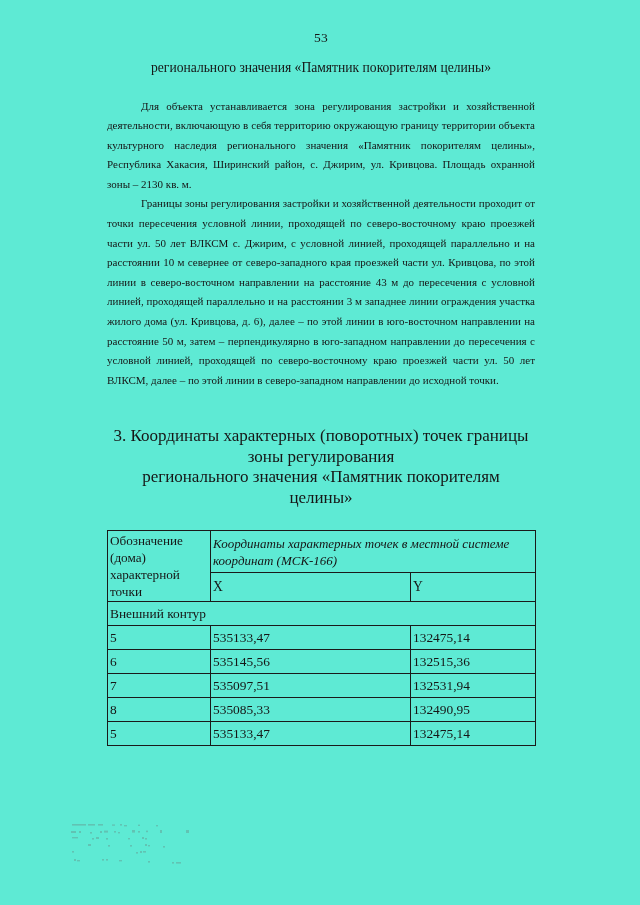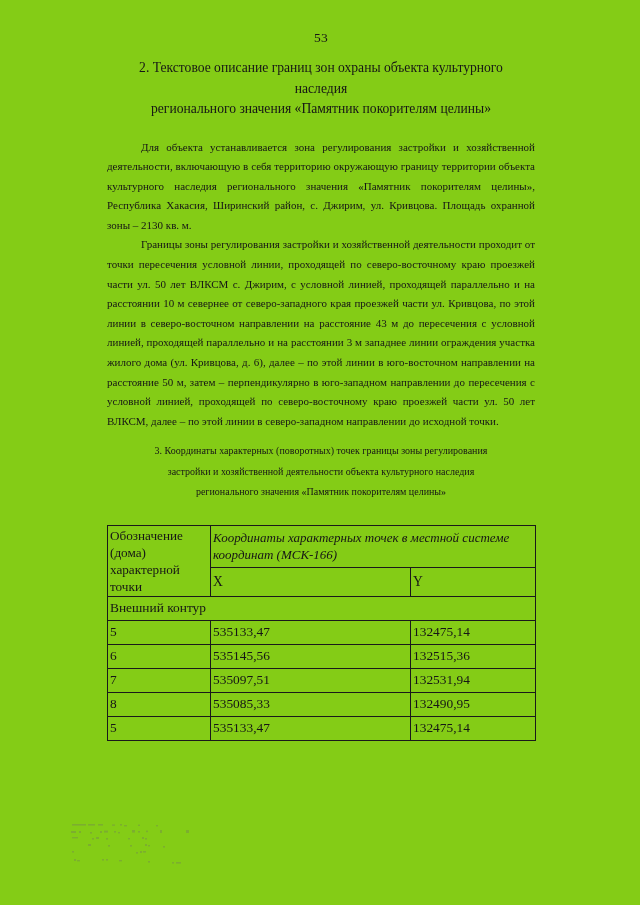--- a/index.html
+++ b/index.html
@@ -13,21 +13,21 @@
     position: relative;
     font-family: "Liberation Serif", "DejaVu Serif", serif;
     color: #161616;
     overflow: hidden;
   }
   .page {
     position: absolute;
     left: 0; top: 0;
     width: 640px;
     height: 905px;
-    background: #84cc16;
+    background: #5eead4;
   }
   .content {
     position: absolute;
     left: 107px;
     top: 30px;
     width: 428px;
   }
   .page-number {
     text-align: center;
     font-size: 13.5px;
@@ -47,24 +47,24 @@
     text-justify: inter-word;
     font-size: 11px;
     line-height: 19.6px;
     text-indent: 34px;
     margin: 0;
     hyphens: none;
   }
   .para.first { margin-top: 18px; }
   .heading-3 {
     text-align: center;
-    font-size: 10px;
+    font-size: 17px;
     line-height: 20.5px;
     width: 420px;
-    margin: 10px auto 0 auto;
+    margin: 36px auto 0 auto;
   }
   table.coords {
     border-collapse: collapse;
     width: 428px;
     margin-top: 22px;
     font-size: 13.2px;
     table-layout: fixed;
   }
   table.coords td, table.coords th {
     border: 1px solid #1a1a1a;
@@ -112,30 +112,28 @@
 </head>
 <body>
 
 <div class="page">
 
   <div class="content">
 
     <div class="page-number">53</div>
 
     <div class="heading">
-      <div>2. Текстовое описание границ зон охраны объекта культурного наследия</div>
       <div>регионального значения «Памятник покорителям целины»</div>
     </div>
 
     <p class="para first">Для объекта устанавливается зона регулирования застройки и хозяйственной деятельности, включающую в себя территорию окружающую границу территории объекта культурного наследия регионального значения «Памятник покорителям целины», Республика Хакасия, Ширинский район, с. Джирим, ул. Кривцова. Площадь охранной зоны – 2130  кв. м.</p>
     <p class="para">Границы зоны регулирования застройки и хозяйственной деятельности проходит от точки пересечения условной линии, проходящей по северо-восточному краю проезжей части ул. 50 лет ВЛКСМ с. Джирим, с условной линией, проходящей параллельно и на расстоянии 10 м севернее от северо-западного края проезжей части ул. Кривцова, по этой линии в северо-восточном направлении на расстояние 43 м до пересечения с условной линией, проходящей параллельно и на расстоянии 3 м западнее линии ограждения участка жилого дома (ул. Кривцова, д. 6), далее – по этой линии в юго-восточном направлении на расстояние 50 м, затем – перпендикулярно в юго-западном направлении до пересечения с условной линией, проходящей по северо-восточному краю проезжей части ул. 50 лет ВЛКСМ, далее – по этой линии в северо-западном направлении до исходной точки.</p>
 
     <div class="heading-3">
       <div>3. Координаты характерных (поворотных) точек границы зоны регулирования</div>
-      <div>застройки и хозяйственной деятельности объекта культурного наследия</div>
       <div>регионального значения «Памятник покорителям целины»</div>
     </div>
 
     <table class="coords">
       <colgroup>
         <col class="col-n">
         <col class="col-x">
         <col class="col-y">
       </colgroup>
       <thead>

